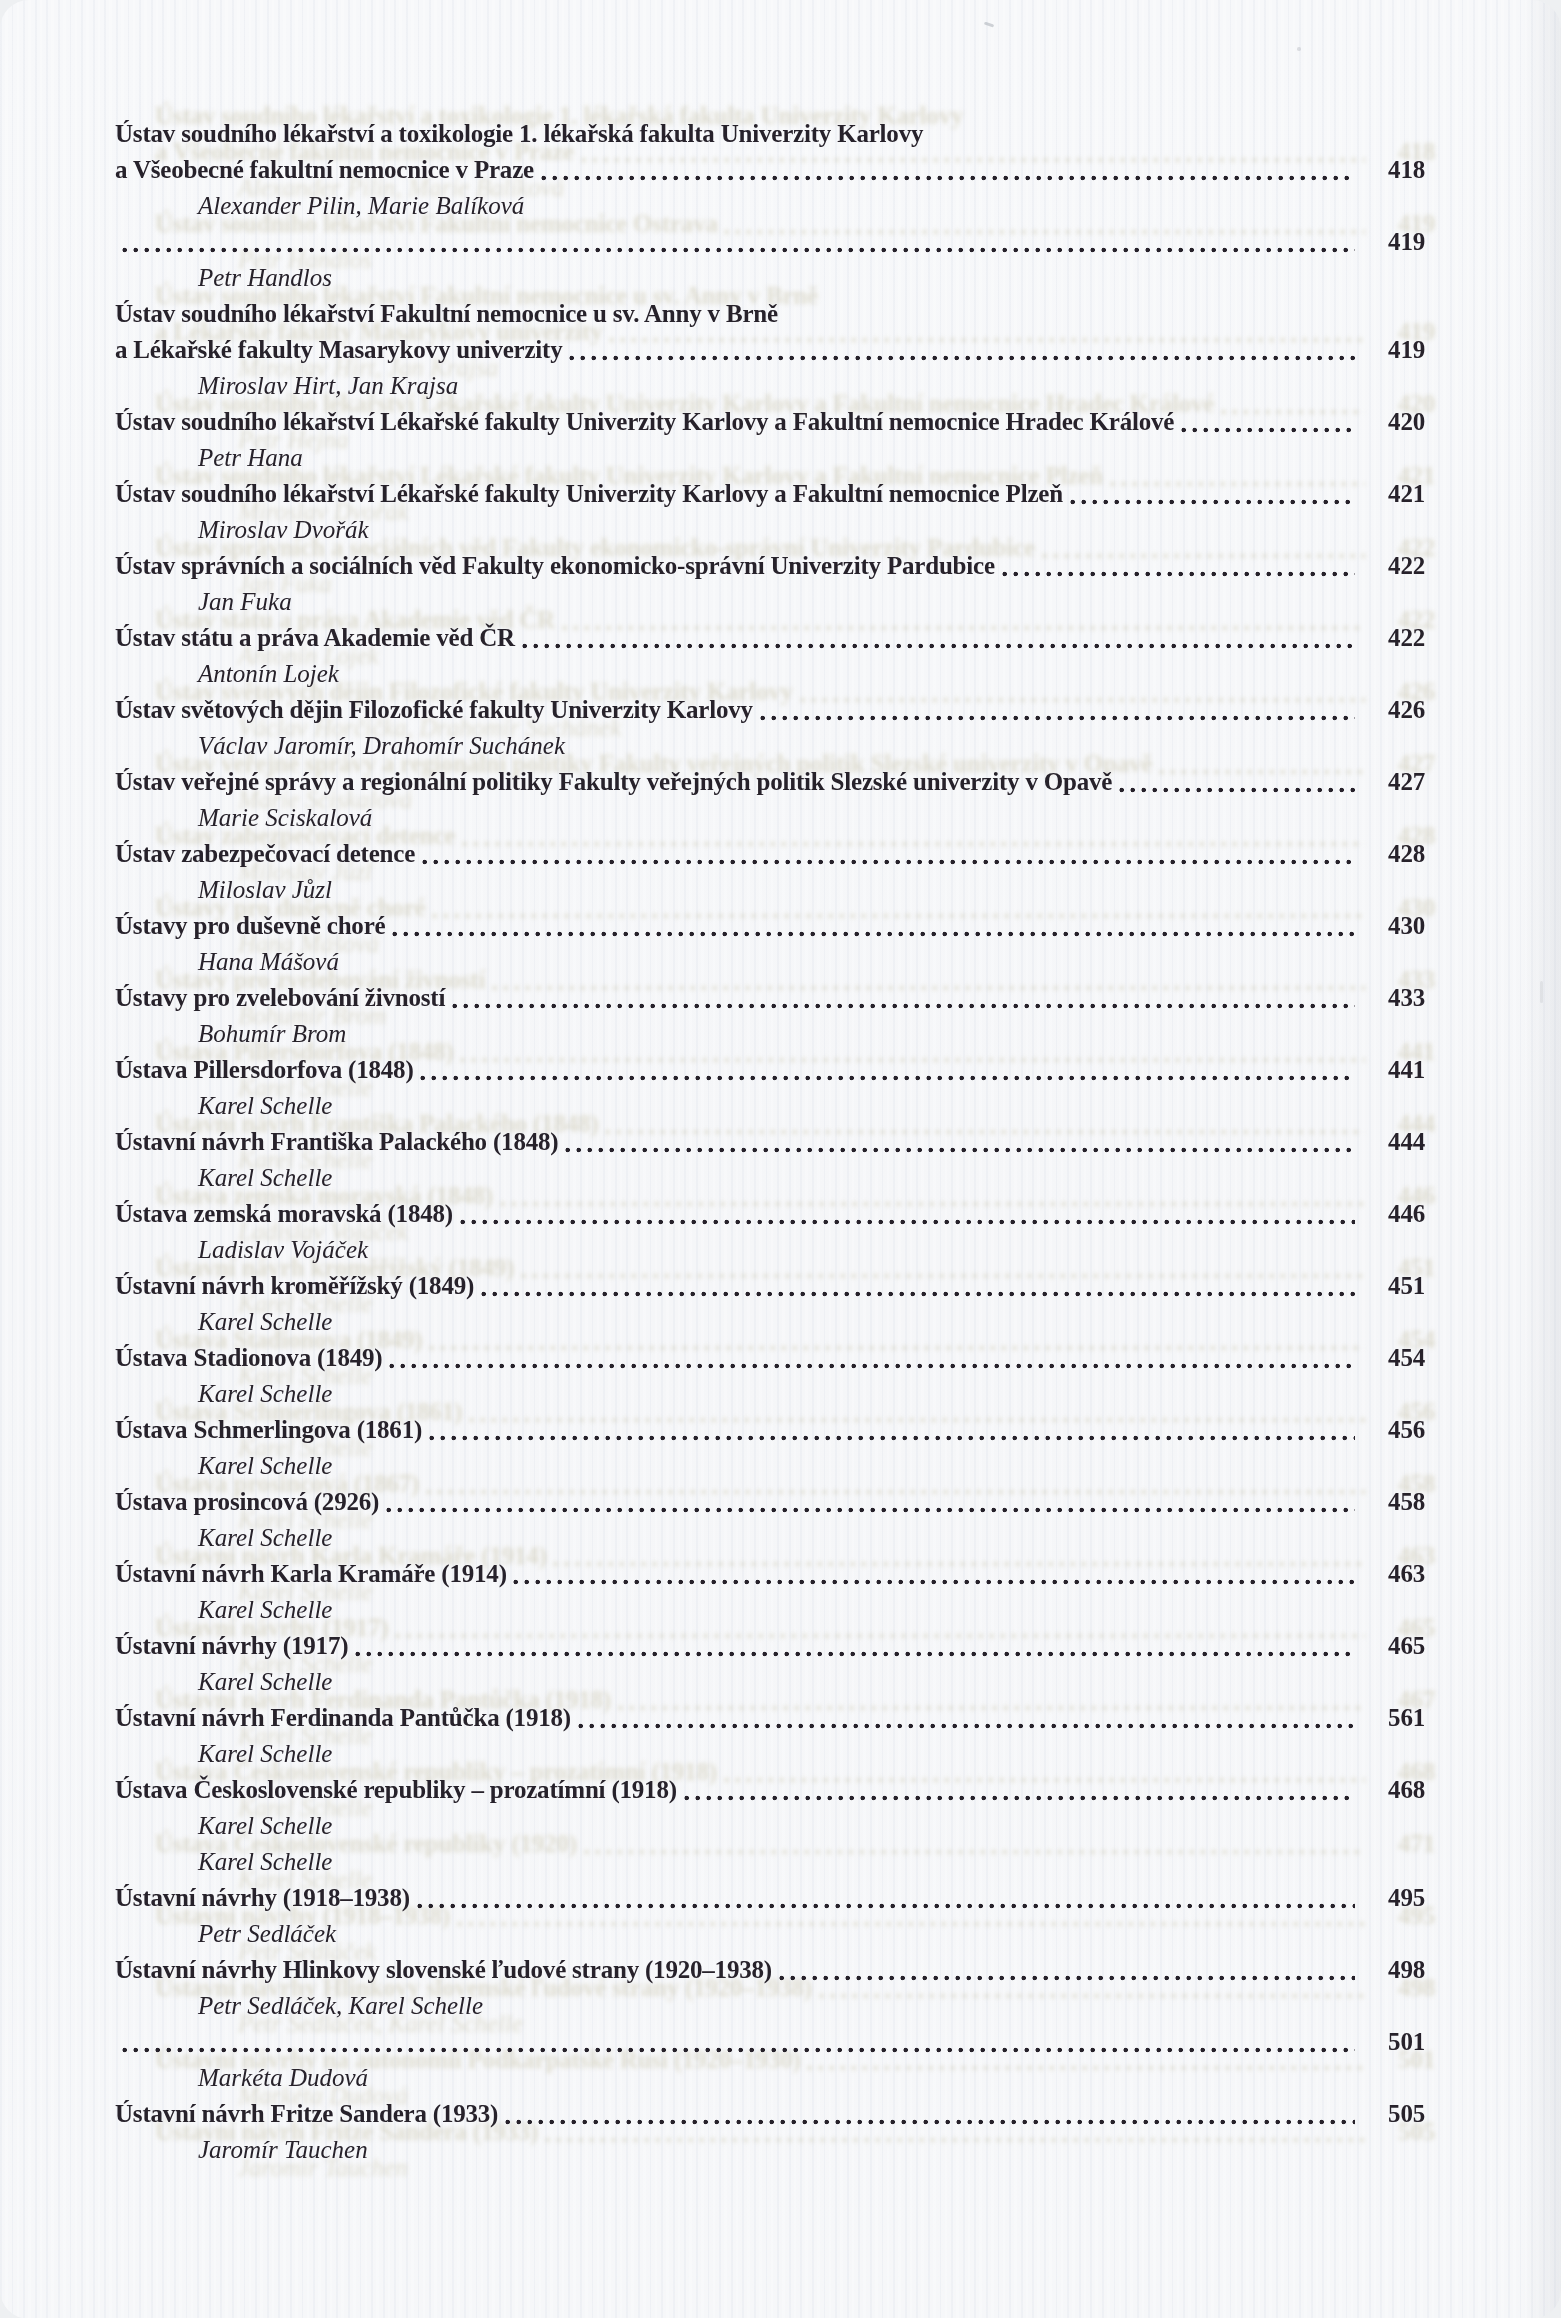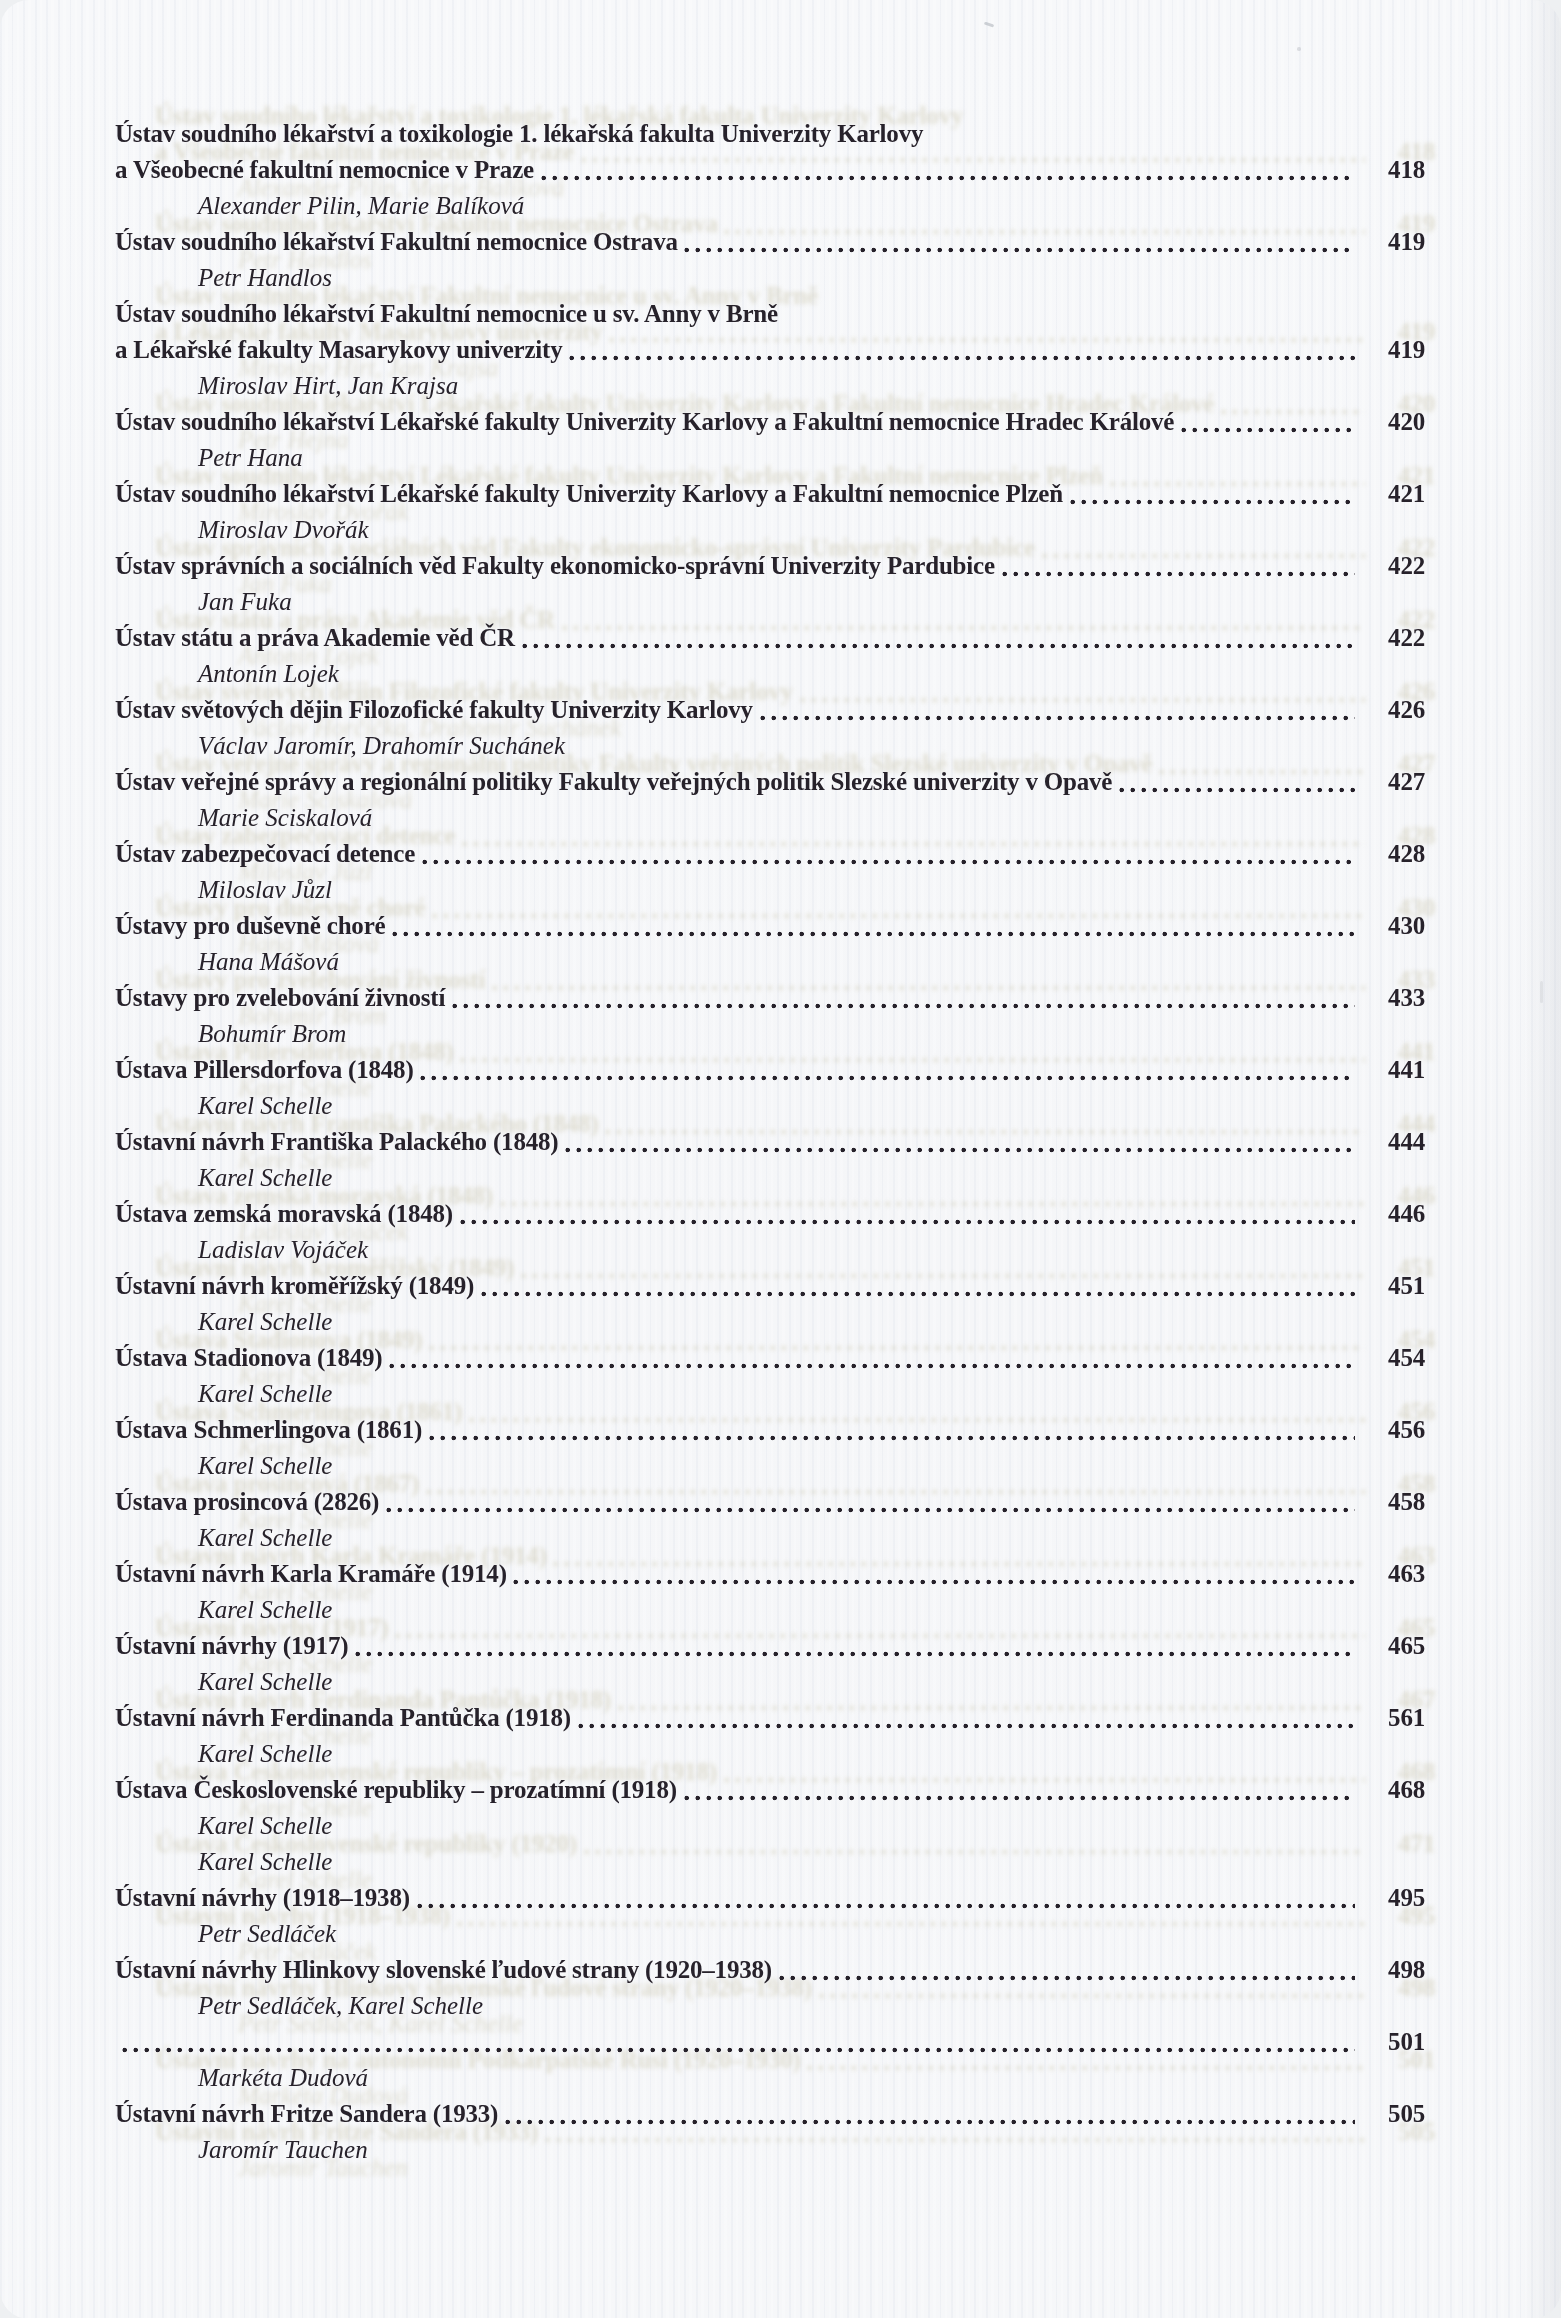--- a/index.html
+++ b/index.html
@@ -351,21 +351,20 @@
         </div>
         <div class="row">
           <span class="title">a Všeobecné fakultní nemocnice v Praze</span>
           <span class="dots"></span>
           <span class="pagenum">418</span>
         </div>
         <div class="authors">Alexander Pilin, Marie Balíková</div>
       </div>
       <div class="entry">
         <div class="row">
-          <span class="title">Ústav soudního lékařství Fakultní nemocnice Ostrava</span>
           <span class="dots"></span>
           <span class="pagenum">419</span>
         </div>
         <div class="authors">Petr Handlos</div>
       </div>
       <div class="entry">
         <div class="row">
           <span class="title">Ústav soudního lékařství Fakultní nemocnice u sv. Anny v Brně</span>
         </div>
         <div class="row">
@@ -490,21 +489,21 @@
       <div class="entry">
         <div class="row">
           <span class="title">Ústava Schmerlingova (1861)</span>
           <span class="dots"></span>
           <span class="pagenum">456</span>
         </div>
         <div class="authors">Karel Schelle</div>
       </div>
       <div class="entry">
         <div class="row">
-          <span class="title">Ústava prosincová (2826)</span>
+          <span class="title">Ústava prosincová (2926)</span>
           <span class="dots"></span>
           <span class="pagenum">458</span>
         </div>
         <div class="authors">Karel Schelle</div>
       </div>
       <div class="entry">
         <div class="row">
           <span class="title">Ústavní návrh Karla Kramáře (1914)</span>
           <span class="dots"></span>
           <span class="pagenum">463</span>

